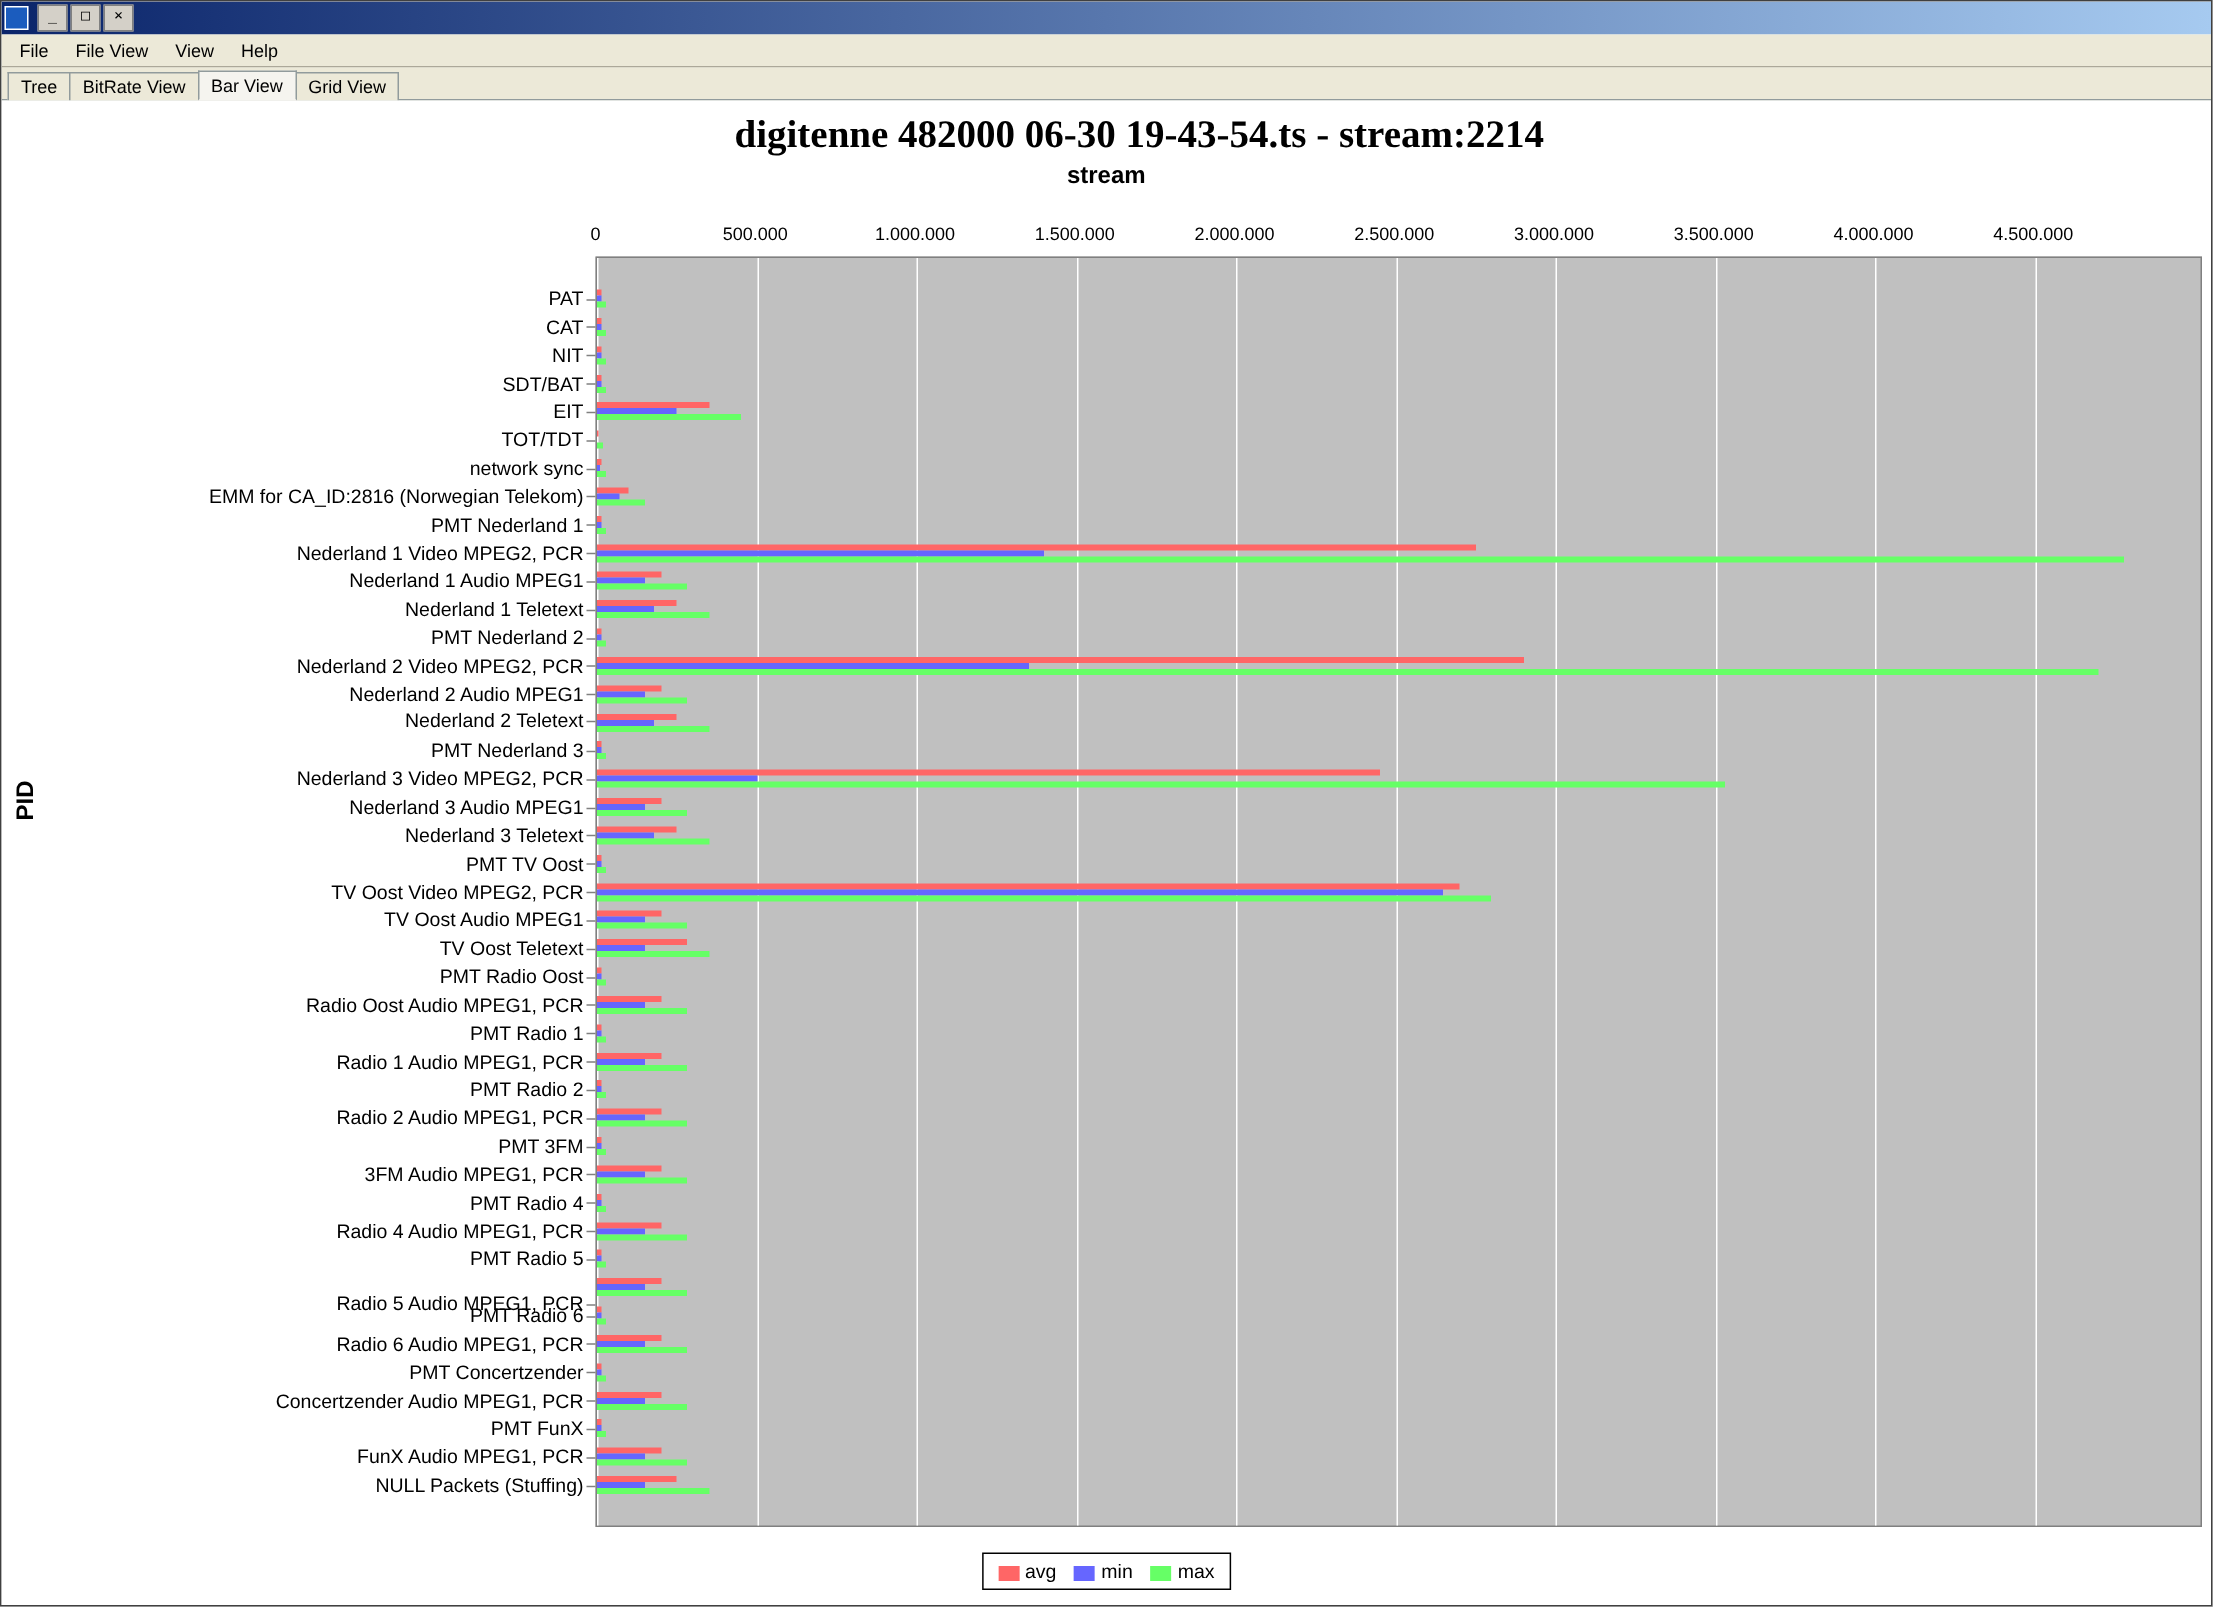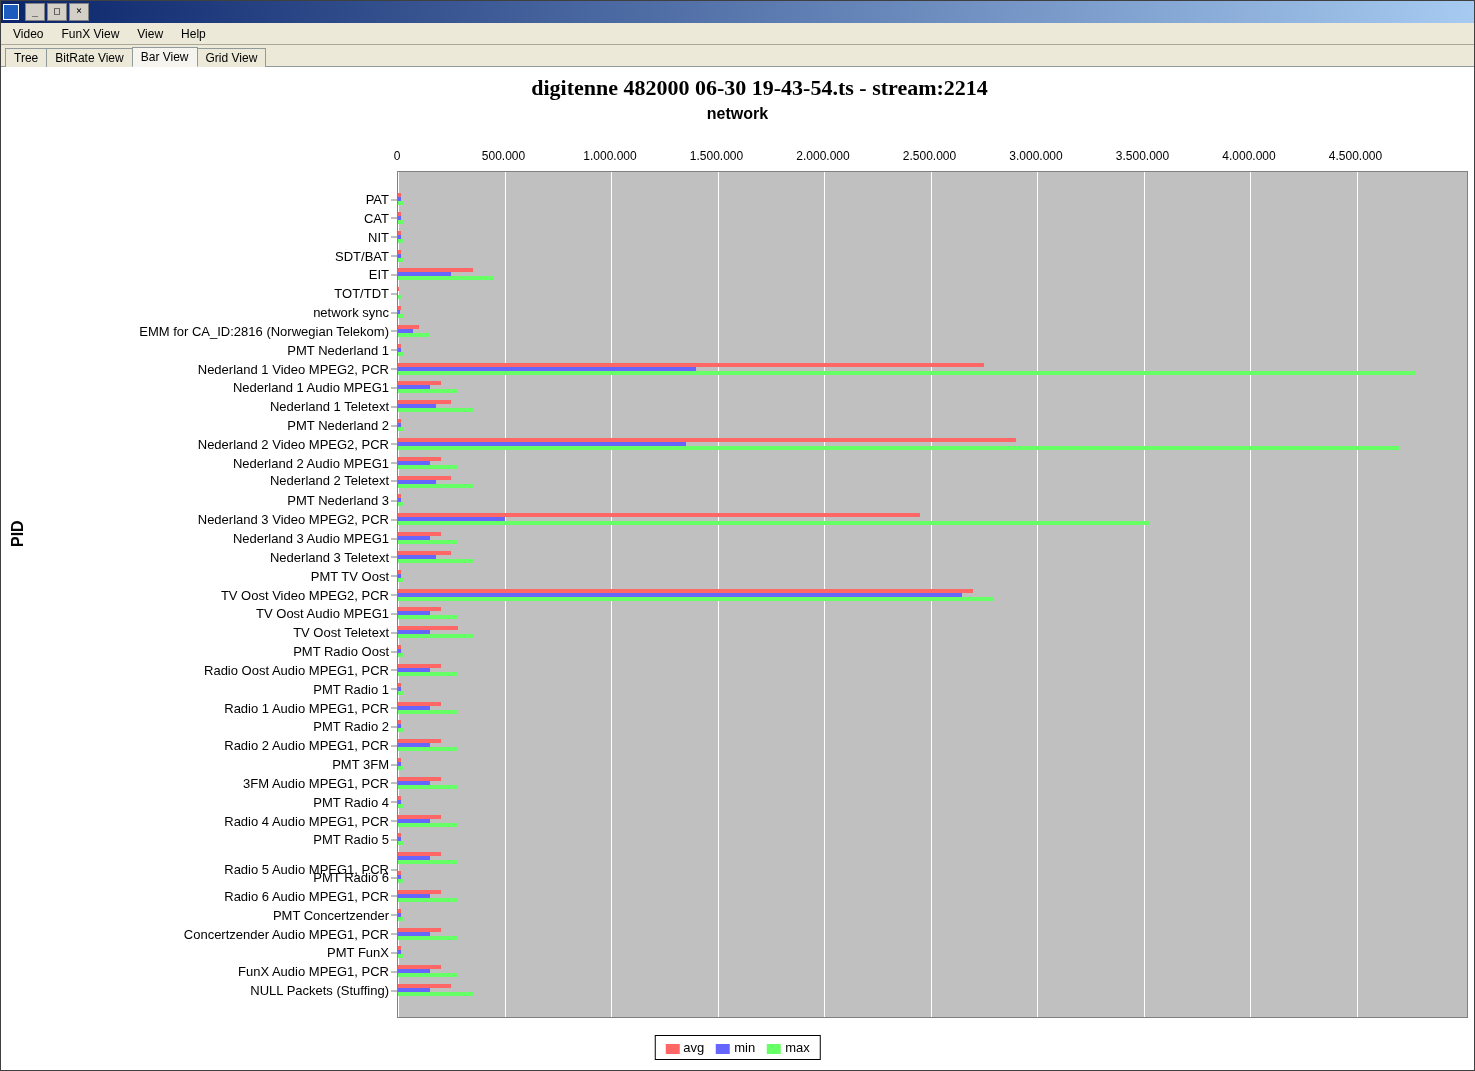--- a/index.html
+++ b/index.html
@@ -7,21 +7,21 @@
   .titlebar { height:22px; background:linear-gradient(to right,#0a246a 0%, #a6caf0 100%); color:#fff; display:flex; align-items:center; padding:0 2px; }
   .titlebar .icon { width:16px; height:16px; background:#1b5cbe; margin-right:4px; display:inline-block; border:1px solid #fff; }
   .titlebar .title { flex:1; font-weight:bold; font-size:12px; }
   .win-btn { width:20px; height:18px; background:#d4d0c8; border:1px solid #808080; margin-left:2px; font:10px/14px monospace; text-align:center; color:#000; cursor:default; }
   .menubar { height:22px; background:#ece9d8; border-bottom:1px solid #aca899; display:flex; align-items:center; padding:0 4px; gap:2px; }
   .menubar .item { padding:2px 8px; font-size:12px; cursor:default; }
   .tabbar { height:22px; background:#ece9d8; display:flex; align-items:flex-end; padding:2px 4px 0 4px; border-bottom:1px solid #919b9c; }
   .tab { padding:2px 8px; font-size:12px; border:1px solid #919b9c; background:#ece9d8; border-bottom:none; margin-right:-1px; cursor:default; position:relative; bottom:-1px; }
   .tab.active { background:#f5f4ef; border-bottom:1px solid #f5f4ef; z-index:2; }
   .canvas { position:relative; width:1473px; height:1003px; background:#fff; }
-  .chart-title { text-align:center; font-size:22px; font-weight:bold; padding:8px 0 4px 0; font-family: Georgia, serif; margin-left: 44px; }
+  .chart-title { text-align:center; font-size:26px; font-weight:bold; padding:8px 0 4px 0; font-family: Georgia, serif; margin-left: 44px; }
   .axis-title-x { text-align:center; font-size:16px; font-weight:bold; padding-bottom:2px; }
   .axis-title-y { position:absolute; left:8px; top:480px; font-size:16px; font-weight:bold; transform:rotate(-90deg); transform-origin:left top; }
   .plot-wrap { position:absolute; left:0; top:82px; right:6px; bottom:52px; }
   .xaxis { position:absolute; left:396px; right:0; top:0; height:20px; }
   .xtick { position:absolute; top:0; font-size:12px; transform:translateX(-50%); white-space:nowrap; }
   .plotarea { position:absolute; left:396px; right:0; top:22px; bottom:0; background:#c0c0c0; border:1px solid #808080; }
   .grid { position:absolute; top:0; bottom:0; width:1px; background:#fff; }
   .ylabels { position:absolute; left:0; width:388px; top:22px; bottom:0; }
   .ylabel { position:absolute; right:0; font-size:13px; white-space:nowrap; text-align:right; transform:translateY(-50%); }
   .ytick { position:absolute; right:-8px; width:6px; height:1px; background:#808080; }
@@ -41,36 +41,36 @@
 <body>
 
 <div class="titlebar">
   <span class="icon"></span>
   <div class="win-btn">_</div>
   <div class="win-btn">□</div>
   <div class="win-btn">×</div>
 </div>
 
 <div class="menubar">
-  <div class="item">Video</div>
-  <div class="item">FunX View</div>
+  <div class="item">File</div>
+  <div class="item">File View</div>
   <div class="item">View</div>
   <div class="item">Help</div>
 </div>
 
 <div class="tabbar">
   <div class="tab">Tree</div>
   <div class="tab">BitRate View</div>
   <div class="tab active">Bar View</div>
   <div class="tab">Grid View</div>
 </div>
 
 <div class="canvas">
   <div class="chart-title">digitenne 482000 06-30 19-43-54.ts - stream:2214</div>
-  <div class="axis-title-x">network</div>
+  <div class="axis-title-x">stream</div>
   <div class="axis-title-y">PID</div>
 
   <div class="plot-wrap">
     <div class="xaxis" id="xaxis">
         <div class="xtick" style="left: 0px;">0</div>
         <div class="xtick" style="left: 106.5px;">500.000</div>
         <div class="xtick" style="left: 213px;">1.000.000</div>
         <div class="xtick" style="left: 319.5px;">1.500.000</div>
         <div class="xtick" style="left: 426px;">2.000.000</div>
         <div class="xtick" style="left: 532.5px;">2.500.000</div>

